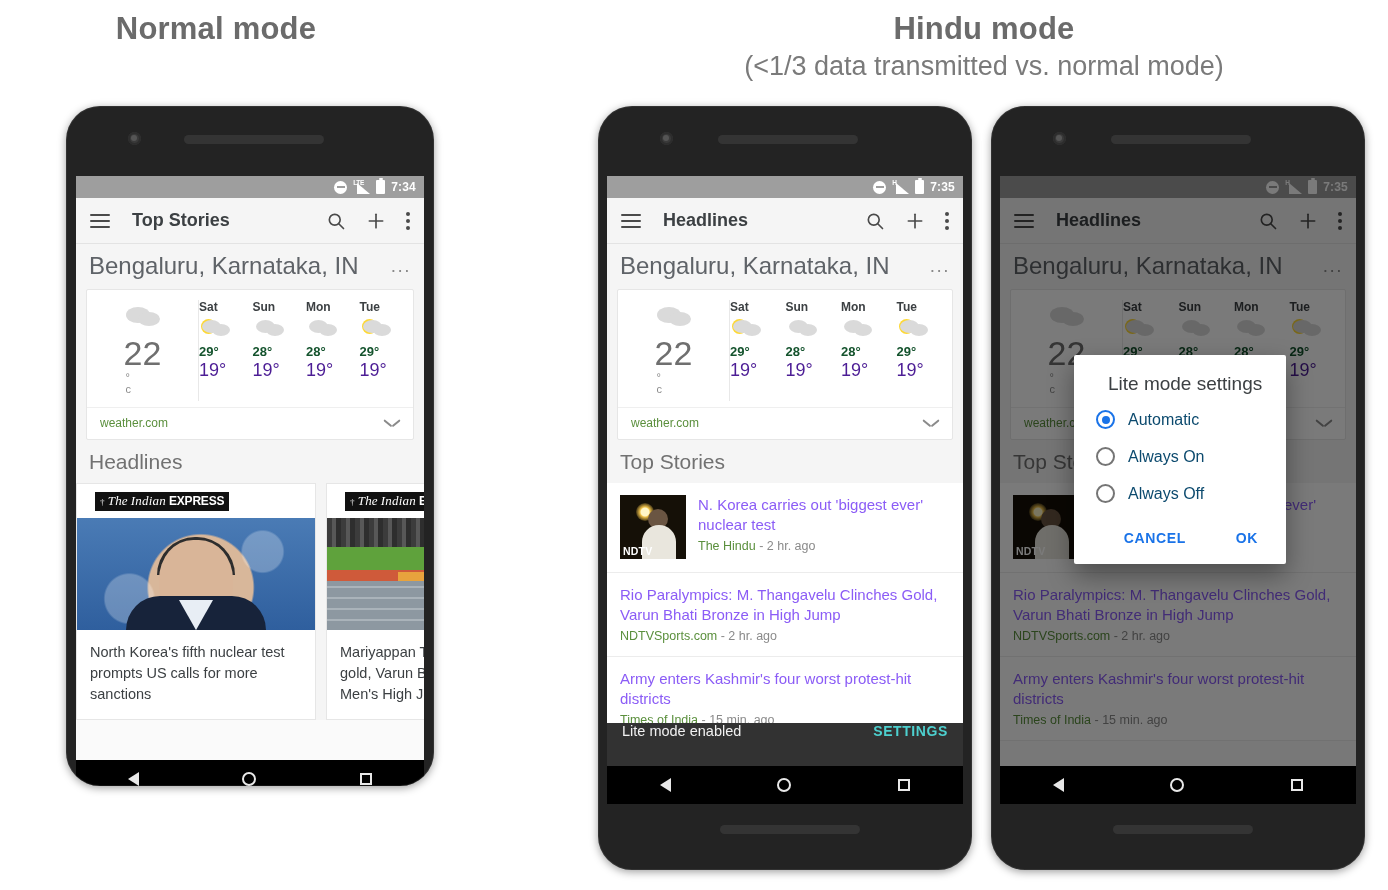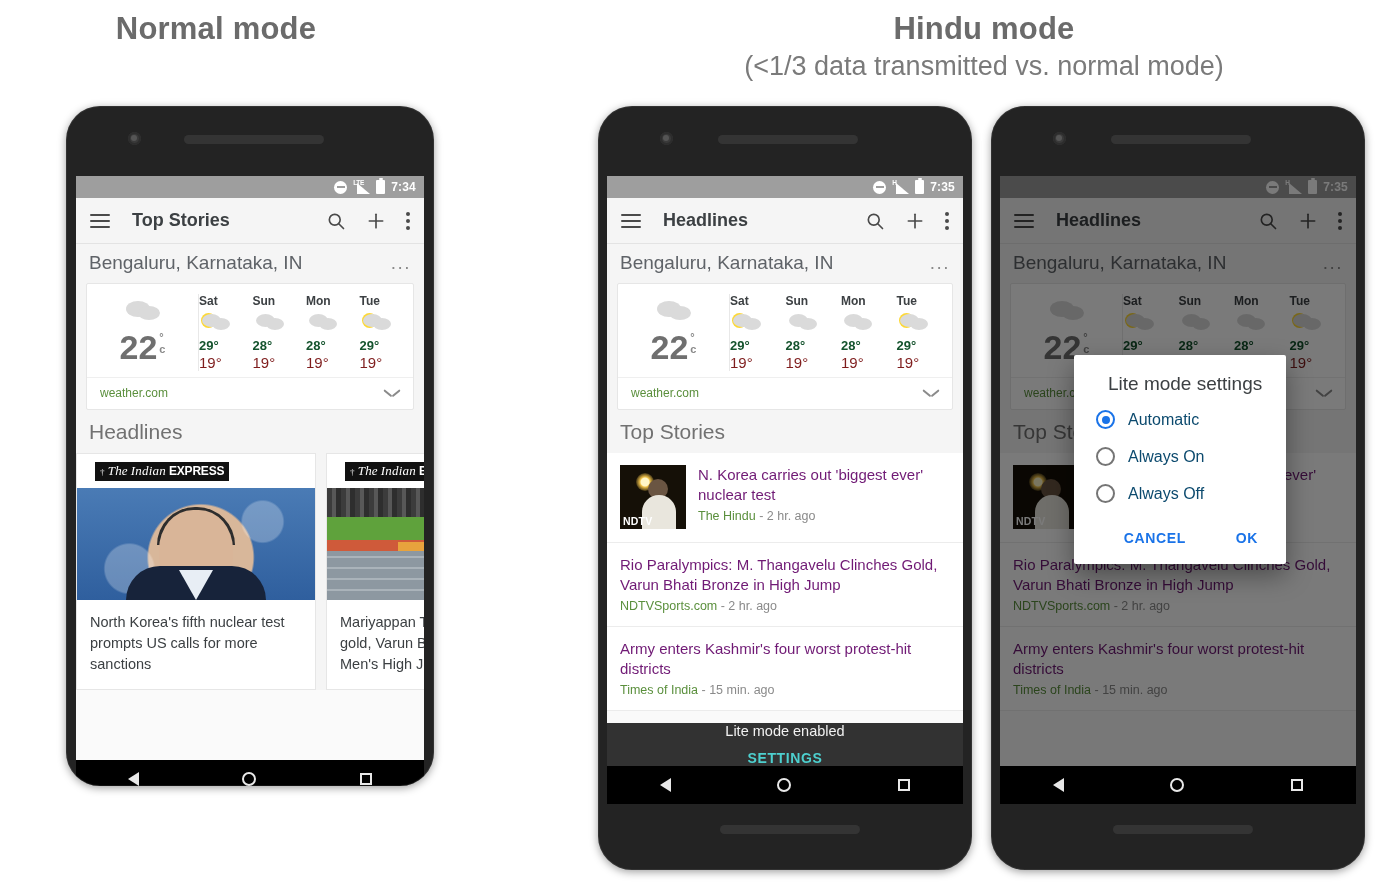--- a/index.html
+++ b/index.html
@@ -147,49 +147,49 @@
     background:#4a4a4a; margin: 3px 0;
   }
 
   
   .content { background:#f5f5f5; }
   .location {
     display:flex; align-items:center; justify-content:space-between;
     padding: 8px 13px 9px 13px;
     background:#f5f5f5;
   }
-  .location .name { font-size: 19px; color:#5f6368; }
+  .location .name { font-size: 24px; color:#5f6368; }
   .location .more { font-size: 19px; color:#8a8a8a; letter-spacing:1.5px; }
 
   .card {
     background:#fff;
     margin: 0 10px;
     border: 1px solid #e6e6e6;
     border-radius: 2px;
   }
   .weather-row { display:flex; padding: 10px 0 6px 0; }
   .weather-now {
     width: 112px; flex:none;
     display:flex; flex-direction:column; align-items:center;
     border-right: 1px solid #e8e8e8;
     padding-bottom: 6px;
   }
   .temp-now {
-    font-size: 34px; color:#6f6f6f; font-weight:700;
-    display:flex; align-items:flex-start; line-height:1; margin-top:4px;
+    font-size: 34px; color:#6f6f6f; font-weight:400;
+    display:flex; align-items:flex-start; line-height:1; margin-top:4px;flex-direction:column;
   }
   .temp-now .unit {
     display:flex; flex-direction:column; align-items:flex-start;
     font-size:11px; line-height:1.05; margin-top:2px; margin-left:2px; color:#8a8a8a;
   }
   .days { display:flex; flex:1; }
   .day { flex:1; display:flex; flex-direction:column; }
   .day .dn { font-size: 12px; font-weight:bold; color:#3c4043; }
   .day .hi { font-size: 13px; font-weight:bold; color:#14532d; margin-top:2px; }
-  .day .lo { font-size: 15px; color:#7f1d1d; margin-top:1px; }
+  .day .lo { font-size: 18px; color:#4c1d95; margin-top:1px; }
 
   .wicon { width: 42px; height: 27px; position: relative; margin: 3px 0 2px; }
   .wicon.small { width: 34px; height: 23px; }
   .wicon .sun {
     position:absolute; left:2px; top:2px;
     width:18px; height:18px; border-radius:50%;
     background:#fdd835;
   }
   .wicon.small .sun { width:15px; height:15px; }
   .wicon .c1, .wicon .c2 {
@@ -315,31 +315,30 @@
     border-radius: 18px 18px 0 0; background:#e9e6dd;
   }
   .thumb .face {
     position:absolute; left:28px; bottom:30px; width:20px; height:20px;
     border-radius:50%; background:#6a5542;
   }
   .thumb .label {
     position:absolute; left:3px; bottom:2px;
     color:#fff; font-size:10.5px; font-weight:bold; letter-spacing:.2px;
   }
-  .li-title { font-size: 15px; line-height: 1.34; color:#701a75; }
+  .li-title { font-size: 15px; line-height: 1.34; color:#8b5cf6; }
   .li-meta { font-size: 12.5px; margin-top: 4px; color:#8a8a8a; }
   .li-meta .src { color:#5a8f3c; }
 
   
   .snackbar {
     position:absolute; left:0; right:0;
     height: 43px; background:#323232;
-    display:flex; align-items:center; justify-content:space-between;
+    display:flex; align-items:flex-start; justify-content:space-between;
     padding: 0 15px;
-    flex-direction: column;
   }
   .snackbar .msg { font-size: 14.5px; color:#f1f1f1; }
   .snackbar .act { font-size: 14px; font-weight:bold; letter-spacing:.6px; }
 
   
   .navbar {
     position:absolute; left:0; right:0; bottom:0;
     height: 38px; background:#000;
     display:flex; align-items:center; justify-content:space-around;
   }

